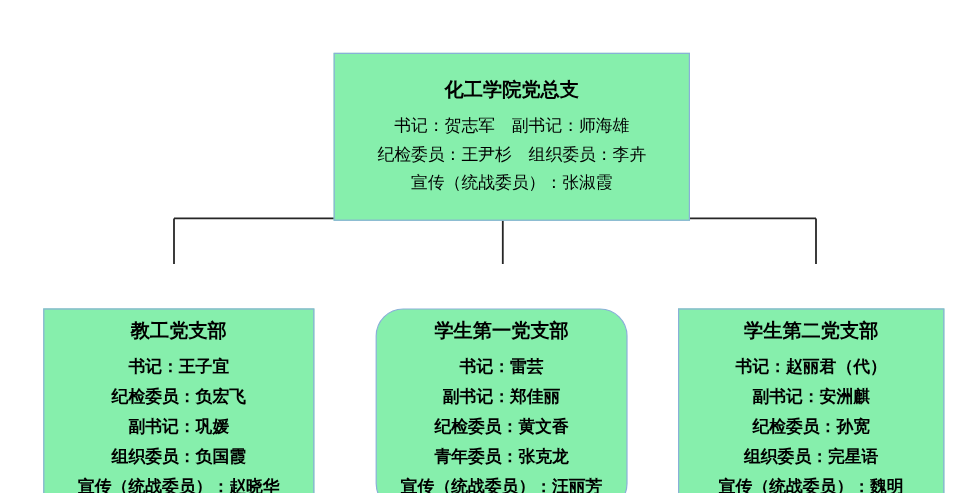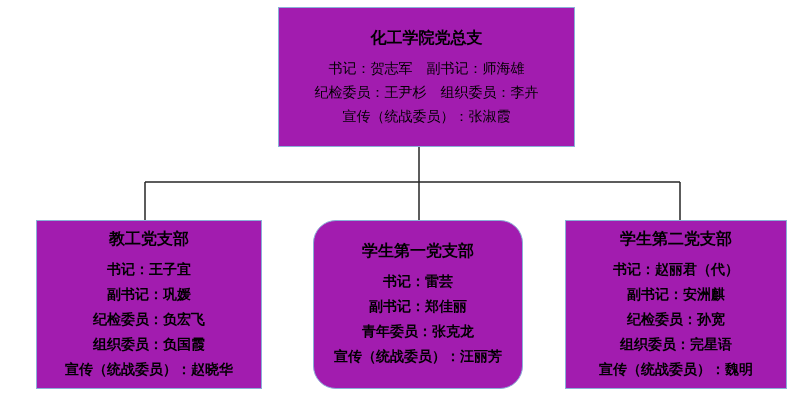--- a/index.html
+++ b/index.html
@@ -7,29 +7,30 @@
     position:relative;
     width:799px; height:411px;
     background:#ffffff;
     font-family:"DejaVu Sans", sans-serif;
     color:#000000;
     overflow:hidden;
   }
   .connectors { position:absolute; left:0; top:0; width:799px; height:411px; }
   .box {
     position:absolute;
-    background:#a21caf;
+    background:#86efac;
     border:1px solid #8AB0D8;
     box-sizing:border-box;
     display:flex;
     flex-direction:column;
     justify-content:center;
     align-items:center;
     text-align:right;
     z-index:2;
+    margin-top:37px;
   }
   .box .title {
     font-weight:bold;
     font-size:16px;
     line-height:22px;
     margin-bottom:7px;
     white-space:nowrap;
   }
   .box .row {
     font-size:14px;
@@ -57,30 +58,31 @@
   <div class="box box-root">
     <div class="title">化工学院党总支</div>
     <div class="row">书记：贺志军　副书记：师海雄</div>
     <div class="row">纪检委员：王尹杉　组织委员：李卉</div>
     <div class="row">宣传（统战委员）：张淑霞</div>
   </div>
 
   <div class="box box-child0">
     <div class="title">教工党支部</div>
     <div class="row">书记：王子宜</div>
+    <div class="row">纪检委员：负宏飞</div>
     <div class="row">副书记：巩媛</div>
-    <div class="row">纪检委员：负宏飞</div>
     <div class="row">组织委员：负国霞</div>
     <div class="row">宣传（统战委员）：赵晓华</div>
   </div>
 
   <div class="box box-child1">
     <div class="title">学生第一党支部</div>
     <div class="row">书记：雷芸</div>
     <div class="row">副书记：郑佳丽</div>
+    <div class="row">纪检委员：黄文香</div>
     <div class="row">青年委员：张克龙</div>
     <div class="row">宣传（统战委员）：汪丽芳</div>
   </div>
 
   <div class="box box-child2">
     <div class="title">学生第二党支部</div>
     <div class="row">书记：赵丽君（代）</div>
     <div class="row">副书记：安洲麒</div>
     <div class="row">纪检委员：孙宽</div>
     <div class="row">组织委员：完星语</div>

